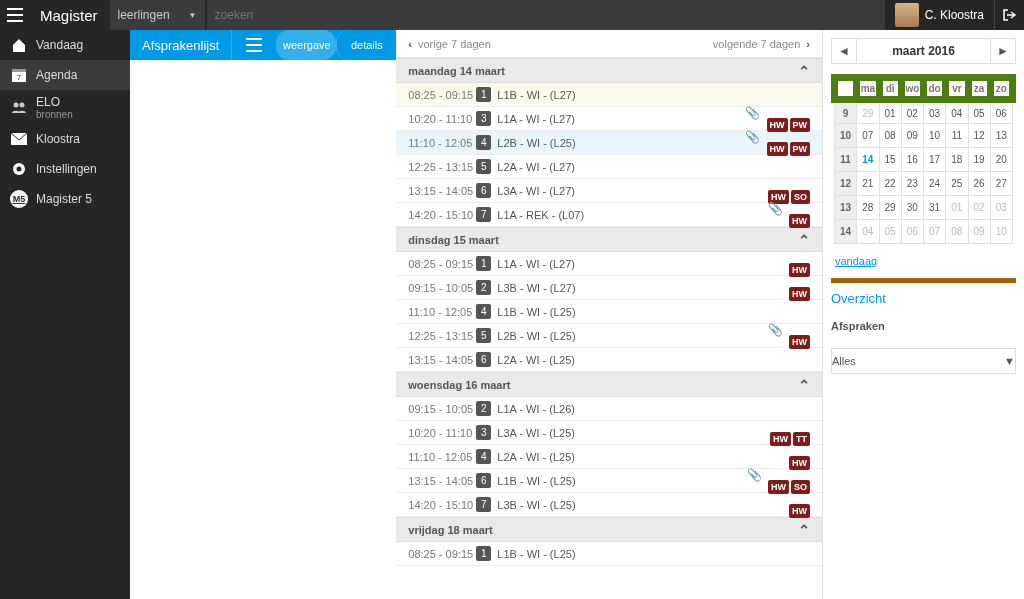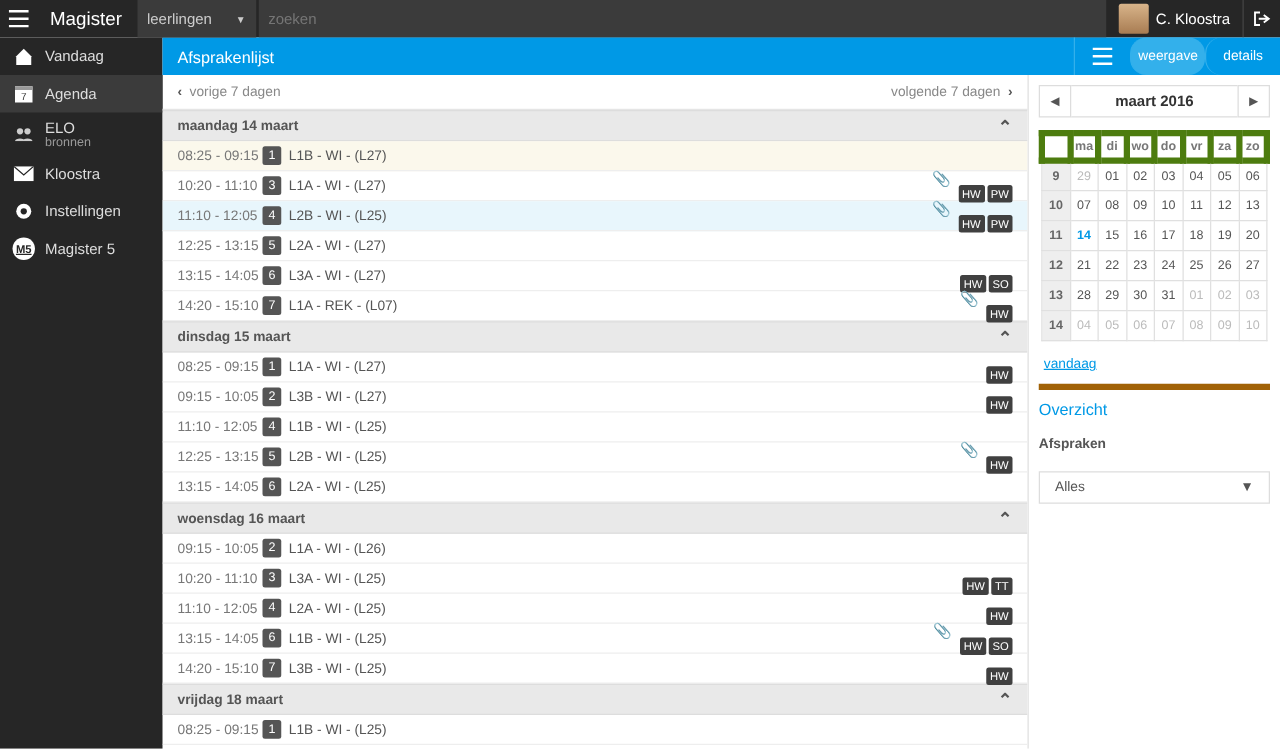--- a/index.html
+++ b/index.html
@@ -21,21 +21,21 @@
   .shell { display:flex; height:569px;}
   .leftnav { width:130px; background:#262626; color:#ddd;}
   .leftnav .item { display:flex; align-items:center; gap:8px; padding:0 10px; height:30px; cursor:pointer; font-size:12px;}
   .leftnav .item.sel { background:#3b3b3b;}
   .leftnav .item .sub { font-size:10px; color:#999; display:block;}
   .leftnav .item.double { height:34px; flex-direction:row; align-items:center;}
   .leftnav .icon { width:18px; height:18px; display:flex; align-items:center; justify-content:center;}
   .m5badge { width:18px; height:18px; border-radius:50%; background:#fff; color:#262626; font-size:9px; font-weight:bold; display:flex; align-items:center; justify-content:center;text-decoration:underline;}
 
   
-  .content { flex:1; display:flex; flex-direction:column; min-width:0;}
+  .content { flex:1; display:flex; flex-direction:row; min-width:0;}
   .bluebar { height:30px; background:#0099e6; display:flex; align-items:stretch; color:#fff;}
   .bluebar .title { padding:0 12px; display:flex; align-items:center; font-size:13px;}
   .bluebar .spacer { flex:1;}
   .btab { width:45px; display:flex; align-items:center; justify-content:center; border-left:1px solid #33b0eb; cursor:pointer;}
   .btab.text { width:60px; font-size:11px;border-radius:13px;}
   .btab.active { background:#33b0eb;}
 
   .main-row { flex:1; display:flex; min-height:0;}
   .list-col { flex:1; display:flex; flex-direction:column; min-width:0;}
   .pager { height:28px; border-bottom:1px solid #e5e5e5; display:flex; align-items:center; padding:0 12px; font-size:11px; color:#888;}
@@ -50,38 +50,38 @@
   .dayhead { height:25px; background:#e9e9e9; border-top:1px solid #ddd; border-bottom:1px solid #ddd; padding:0 12px; display:flex; align-items:center; font-weight:bold; font-size:11px; color:#555; cursor:pointer;}
   .dayhead .chev { margin-left:auto; font-size:14px;}
 
   .row { height:24px; border-bottom:1px solid #eee; display:flex; align-items:center; padding:0 12px; font-size:11px;}
   .row.first { background:#fbf8ec;}
   .row.sel { background:#e8f6fc;}
   .row .time { width:68px; color:#777;}
   .row .period { width:15px; height:15px; border-radius:2px; background:#555; color:#fff; display:flex; align-items:center; justify-content:center; font-size:10px; margin-right:6px;}
   .row .subj { flex:1; color:#555;}
   .row .badges { display:flex; gap:2px;}
-  .badge { height:14px; padding:0 3px; border-radius:2px; background:#404040; color:#fff; font-size:9px; font-weight:normal; display:flex; align-items:center;margin-top:12px;}
+  .badge { height:14px; padding:0 3px; border-radius:2px; background:#7f1d1d; color:#fff; font-size:9px; font-weight:bold; display:flex; align-items:center;margin-top:12px;}
   .clip { color:#888; margin-right:4px; font-size:12px;}
 
   
   .rightpanel { width:202px; border-left:1px solid #e0e0e0; padding:8px; display:flex; flex-direction:column; gap:10px;}
   .cal-nav { display:flex; align-items:center; height:26px;}
   .cal-nav .arrow { width:26px; height:26px; border:1px solid #ddd; display:flex; align-items:center; justify-content:center; cursor:pointer; color:#555;}
   .cal-nav .mon { flex:1; text-align:center; font-weight:bold; font-size:12px; border-top:1px solid #ddd; border-bottom:1px solid #ddd; height:26px; line-height:24px;}
   table.cal { border-collapse:collapse; width:100%; table-layout:fixed;}
-  table.cal th { border:5px solid #4d7c0f; height:22px; font-size:10px; color:#777; font-weight:bold; background:#fff;}
+  table.cal th { border:7px solid #4d7c0f; height:22px; font-size:10px; color:#777; font-weight:bold; background:#fff;}
   table.cal td { border:1px solid #e0e0e0; height:24px; text-align:center; font-size:10px; color:#555; cursor:pointer;}
   table.cal td.wk { background:#eee; font-weight:bold; color:#666;}
   table.cal td.off { color:#bbb;}
   table.cal td.today { color:#0099e6; font-weight:bold;}
   .todaylink { color:#0099e6; font-size:11px; text-decoration:underline; padding:2px 4px; cursor:pointer;}
   .ov-title { color:#0099e6; font-size:13px; border-top:5px solid #a16207; padding-top:8px;}
   .ov-sub { font-weight:bold; font-size:11px; color:#555; margin-top:4px;}
-  .ov-sel { margin-top:6px; height:26px; border:1px solid #ddd; display:flex; align-items:center; padding:0 12px; font-size:11px; color:#555; cursor:pointer;}
+  .ov-sel { margin-top:6px; height:26px; border:1px solid #ddd; display:flex; align-items:center; padding:0 0; font-size:11px; color:#555; cursor:pointer;}
   .ov-sel .tri { margin-left:auto;}
 
   svg { display:block;}
 </style>
 </head>
 <body>
 
 <div class="topbar">
   <div class="hamburger">
     <svg width="16" height="14" viewBox="0 0 16 14">

